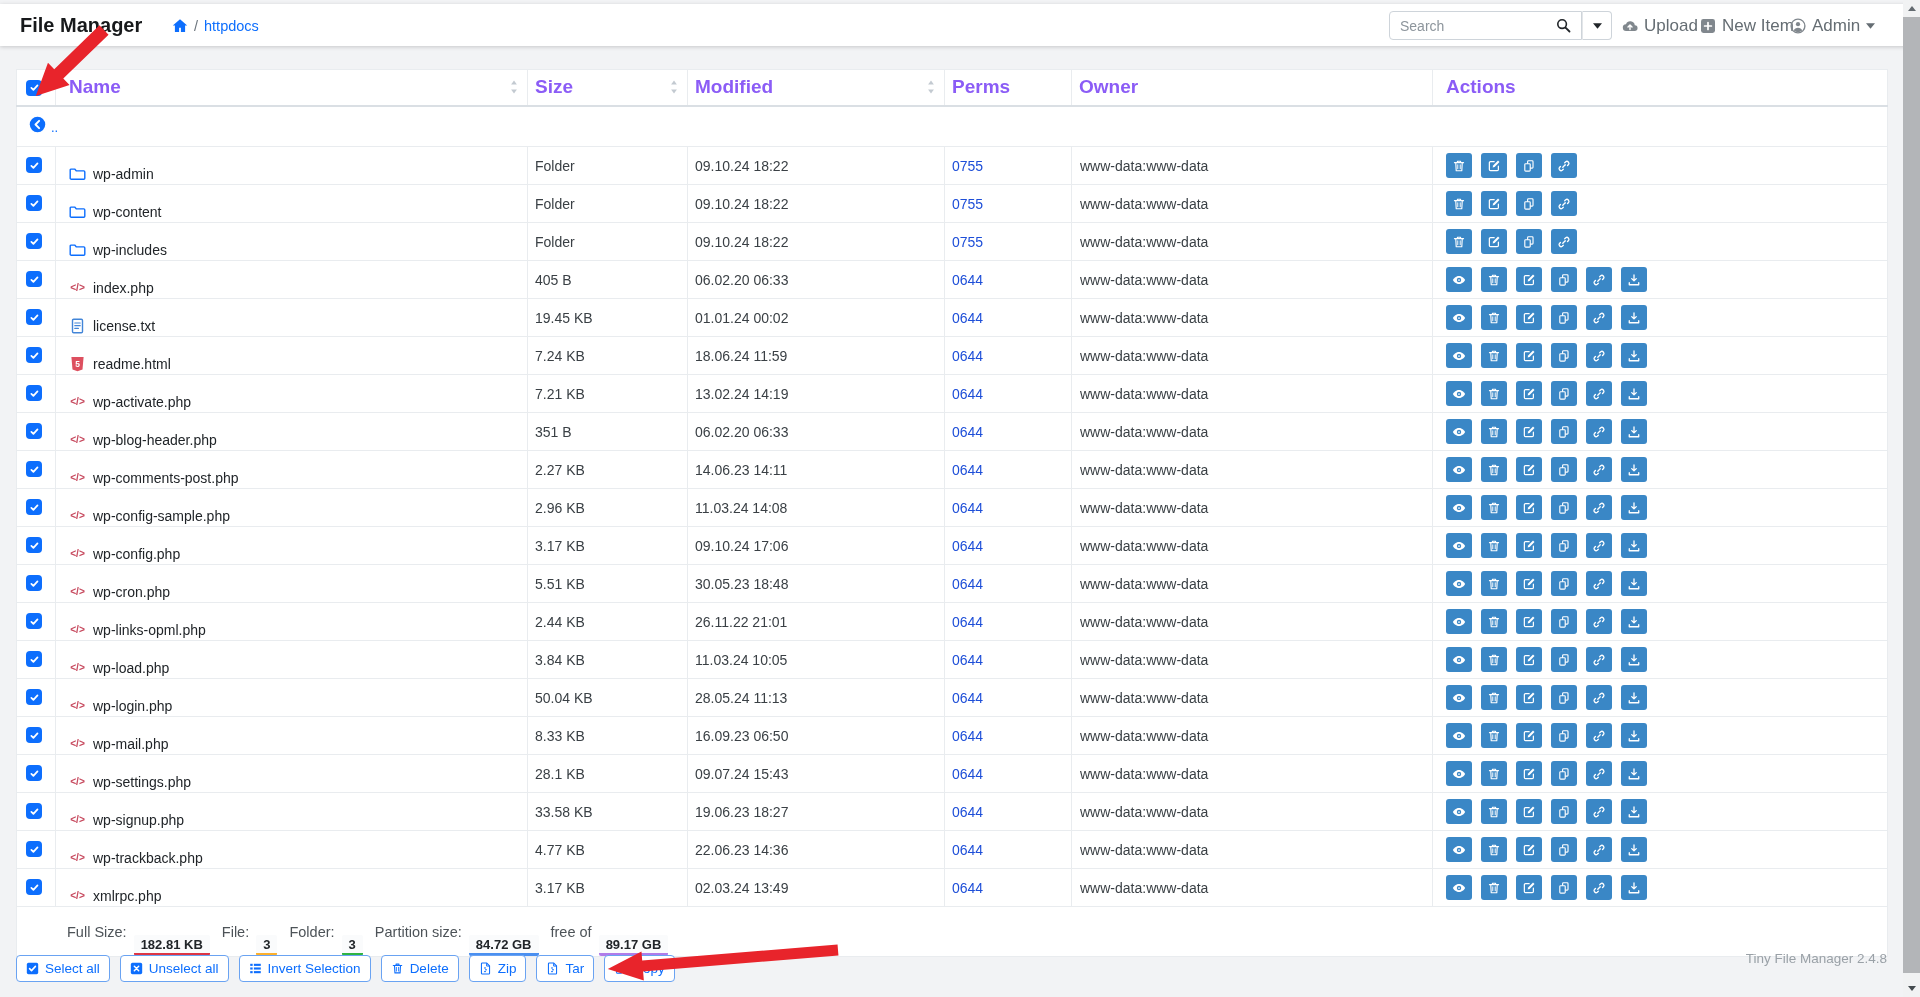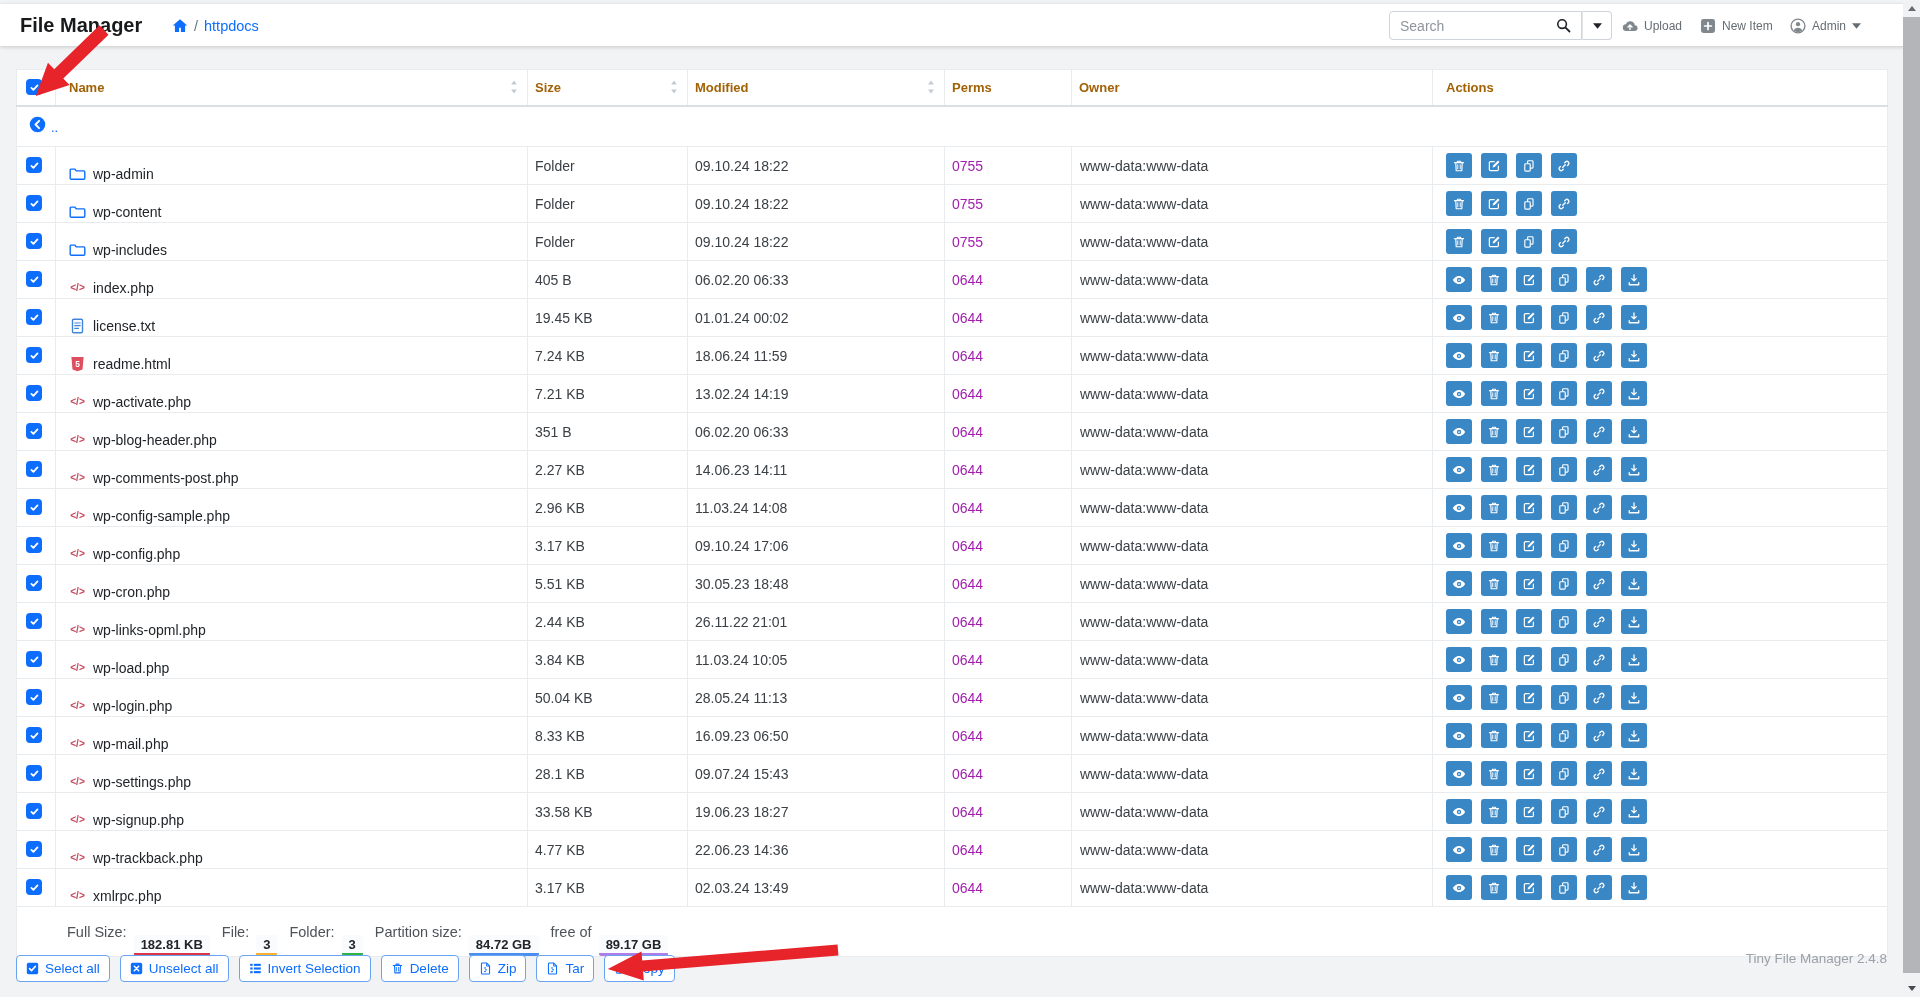--- a/index.html
+++ b/index.html
@@ -21,48 +21,48 @@
     padding:0 30px 0 10px; font-size:14px; color:#212529; outline:none; background:#fff;
     font-family:inherit; }
   .search-input::placeholder { color:#8d959c; }
   .search-ic { position:absolute; left:167px; top:7px; width:15px; height:15px; color:#212529; pointer-events:none; }
   .search-caret-btn { width:30px; height:29px; border:1px solid #ced4da; border-left:1px solid #e3e6e9;
     border-radius:0 4px 4px 0; background:#fff; display:flex; align-items:center; justify-content:center;
     color:#212529; cursor:pointer; }
   .search-caret-btn svg { width:9px; height:6px; }
 
   .nav-item { position:absolute; top:0; height:43px; display:flex; align-items:center; gap:6px;
-    color:#656d73; font-size:12px; cursor:pointer; }
+    color:#656d73; font-size:17px; cursor:pointer; }
   .nav-item svg { width:16px; height:16px; color:#80878d; }
   .nav-item .caret { width:9px; height:6px; color:#656d73; }
   #nav-upload { left:1622px; } #nav-newitem { left:1700px; } #nav-admin { left:1790px; }
 
   
   .table-wrap { position:absolute; left:16px; top:69px; width:1871px; z-index:1; }
   table { border-collapse:collapse; table-layout:fixed; width:1871px; background:#fff;
     font-size:14px; color:#3a4045; }
   th,td { border:1px solid #e9ecef; vertical-align:middle; white-space:nowrap; overflow:hidden; }
-  thead th { height:36px; border-bottom:2px solid #dadfe4; font-size:13px; font-weight:700;
-    color:#a16207; text-align:left; padding-left:7px; position:relative; }
+  thead th { height:36px; border-bottom:2px solid #dadfe4; font-size:19px; font-weight:700;
+    color:#8b5cf6; text-align:left; padding-left:7px; position:relative; }
   thead th.c-name { padding-left:13px; }
   .sort-ic { position:absolute; right:9px; top:50%; transform:translateY(-50%); width:8px; height:14px; color:#c3cad1; }
   tbody td { height:38px; }
   td.c-check, th.c-check { padding-left:9px; }
   .cbx { width:16px; height:16px; border-radius:4px; background:#0d6efd; display:inline-flex;
     align-items:center; justify-content:center; cursor:pointer; }
   .cbx svg { width:11px; height:11px; }
   td.c-name { padding-left:12px; }
   .name-flex { display:flex; align-items:center;margin-top:16px; }
   .fticon { display:inline-flex; width:18px; height:16px; margin-right:7px; align-items:center; justify-content:center; flex:none; }
   .fticon svg { width:17px; height:16px; }
   .fi-folder { color:#0d6efd; } .fi-code { color:#c7495e; } .fi-file-text { color:#4285d8; } .fi-html { color:#dd4f5f; }
   .fname { color:#212529; }
   td.c-size, td.c-mod { padding-left:7px; }
   td.c-perms { padding-left:7px; }
-  .perms-link { color:#a21caf; text-decoration:none; cursor:pointer; }
+  .perms-link { color:#1d4ed8; text-decoration:none; cursor:pointer; }
   td.c-owner { padding-left:8px; }
   td.c-actions { padding-left:13px; }
   .act-btn { width:26px; height:25px; border-radius:3px; background:#3a87c6; color:#fff;
     display:inline-flex; align-items:center; justify-content:center; margin-right:9px; cursor:pointer; }
   .act-btn svg { width:14px; height:14px; }
 
   tr.up-row td { height:41px; padding-left:12px; }
   .up-link { display:inline-flex; align-items:flex-end; gap:5px; text-decoration:none; cursor:pointer; }
   .up-link svg { width:17px; height:17px; }
   .up-dots { color:#0d6efd; font-size:13px; line-height:11px; }

